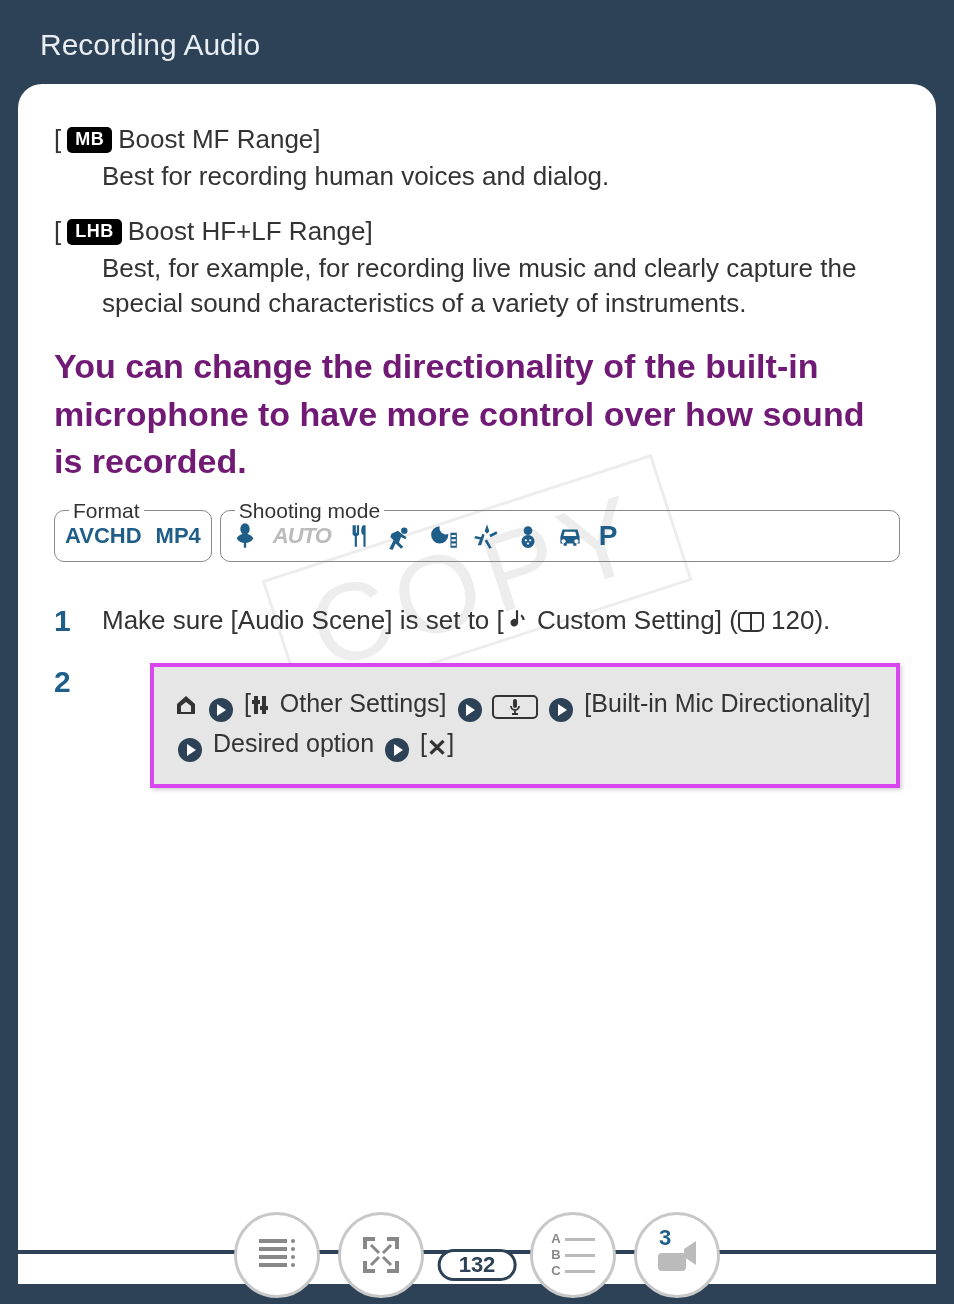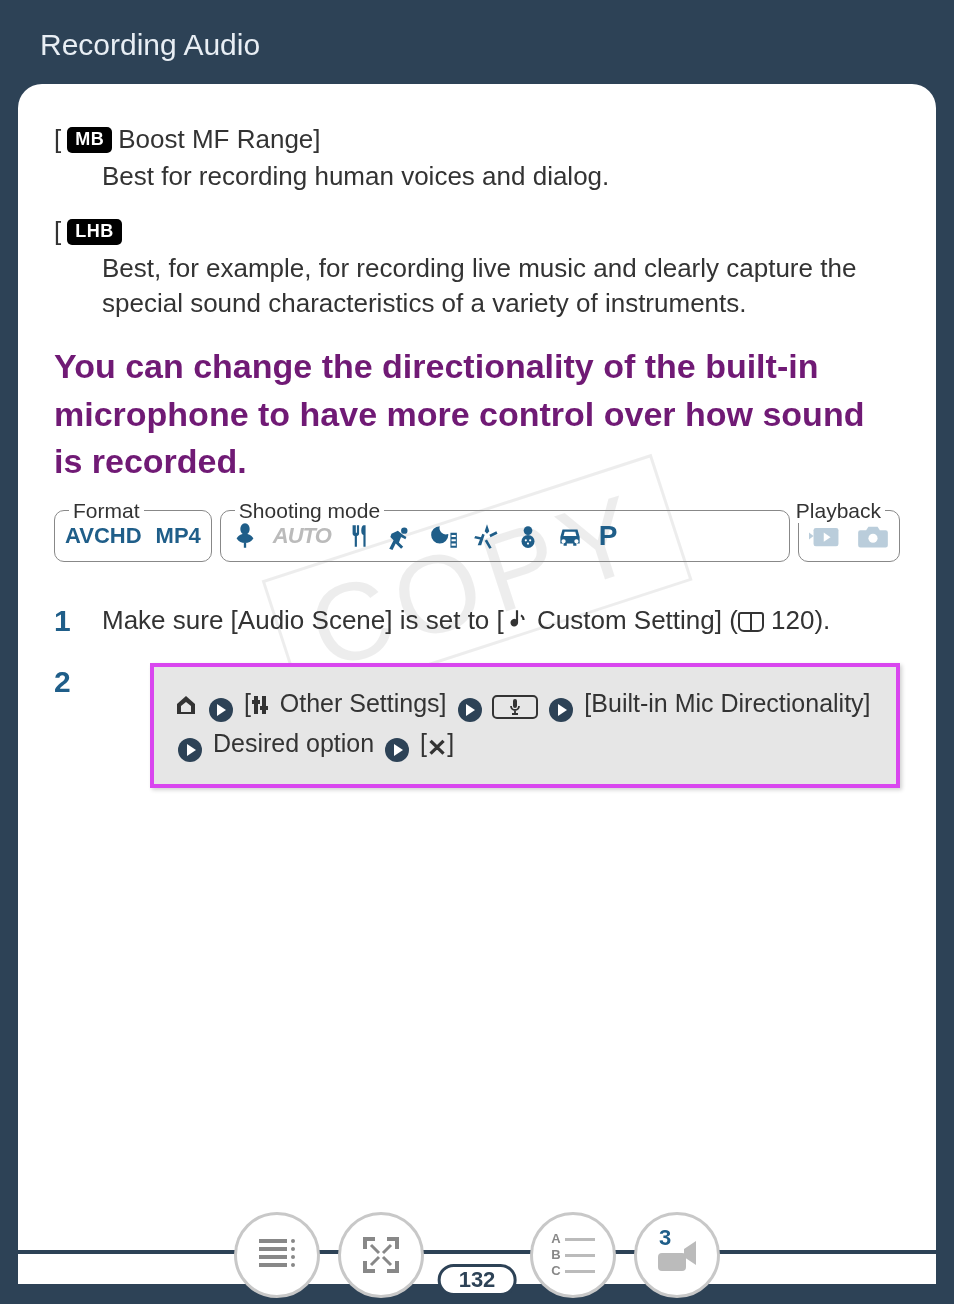--- a/index.html
+++ b/index.html
@@ -205,21 +205,21 @@
     border-radius: 50%;
     background: #fff;
     border: 3px solid #c8c8c8;
     display: flex;
     align-items: center;
     justify-content: center;
     position: relative;
   }
   .page-num {
     position: absolute;
-    bottom: 8px;
+    bottom: 23px;
     left: 50%;
     transform: translateX(-50%);
     background: #fff;
     border: 3px solid #2d4256;
     border-radius: 16px;
     padding: 0 18px;
     font-weight: 700;
     font-size: 22px;
     color: #2d4256;
     z-index: 6;
@@ -252,20 +252,21 @@
     <div class="option-title">
       [<span class="badge">MB</span>
       <span>Boost MF Range]</span>
     </div>
     <div class="option-desc">Best for recording human voices and dialog.</div>
   </div>
 
   <div class="option-block">
     <div class="option-title">
       [<span class="badge">LHB</span>
+      <span>Boost HF+LF Range]</span>
     </div>
     <div class="option-desc">Best, for example, for recording live music and clearly capture the special sound characteristics of a variety of instruments.</div>
   </div>
 
   <p class="body-text">You can change the directionality of the built-in microphone to have more control over how sound is recorded.</p>
 
   <div class="mode-row">
     <div class="mode-group format">
       <span class="label">Format</span>
       <div class="mode-icons">
@@ -310,38 +311,20 @@
               <circle cx="14" cy="16" r="1" fill="#fff"></circle>
               <circle cx="12" cy="19" r="1" fill="#fff"></circle>
             </svg>
           </span>
         <span>
             <svg width="30" height="26" viewBox="0 0 28 22">
               <path fill="#1f5e89" d="M5 12l2-7h14l2 7v6h-3v2h-3v-2H11v2H8v-2H5zm3-1h12l-1-4H9zm0 3a2 2 0 100 4 2 2 0 000-4zm12 0a2 2 0 100 4 2 2 0 000-4z"></path>
             </svg>
           </span>
         <span class="txt-icon" style="font-size:28px">P</span>
-      </div>
-    </div>
-    <div class="mode-group playback">
-      <span class="label">Playback</span>
-      <div class="mode-icons">
-        <span>
-            <svg width="34" height="26" viewBox="0 0 30 22">
-              <rect x="4" y="4" width="22" height="16" rx="2" fill="#1f5e89"></rect>
-              <path d="M0 8l4 3-4 3z" fill="#1f5e89"></path>
-              <path d="M13 8l6 4-6 4z" fill="#fff"></path>
-            </svg>
-          </span>
-        <span>
-            <svg width="32" height="26" viewBox="0 0 28 22">
-              <path fill="#1f5e89" d="M10 3h8l2 3h5a2 2 0 012 2v11a2 2 0 01-2 2H3a2 2 0 01-2-2V8a2 2 0 012-2h5z"></path>
-              <circle cx="14" cy="13" r="4" fill="#fff"></circle>
-            </svg>
-          </span>
       </div>
     </div>
   </div>
 
   <ol class="steps">
     <li>
       <span>Make sure [Audio Scene] is set to [</span><span class="inline-icon"><svg width="22" height="24" viewBox="0 0 20 22">
             <path fill="#333" d="M11 2v11.5a3.5 3.5 0 11-2-3.2V2h2zm3 4c2 1 3 3 3 5h-2c0-1.5-.6-2.8-1.8-3.5z"></path>
           </svg></span><span> Custom Setting] (</span><span class="book-icon"></span><span> 120).</span>
     </li>

